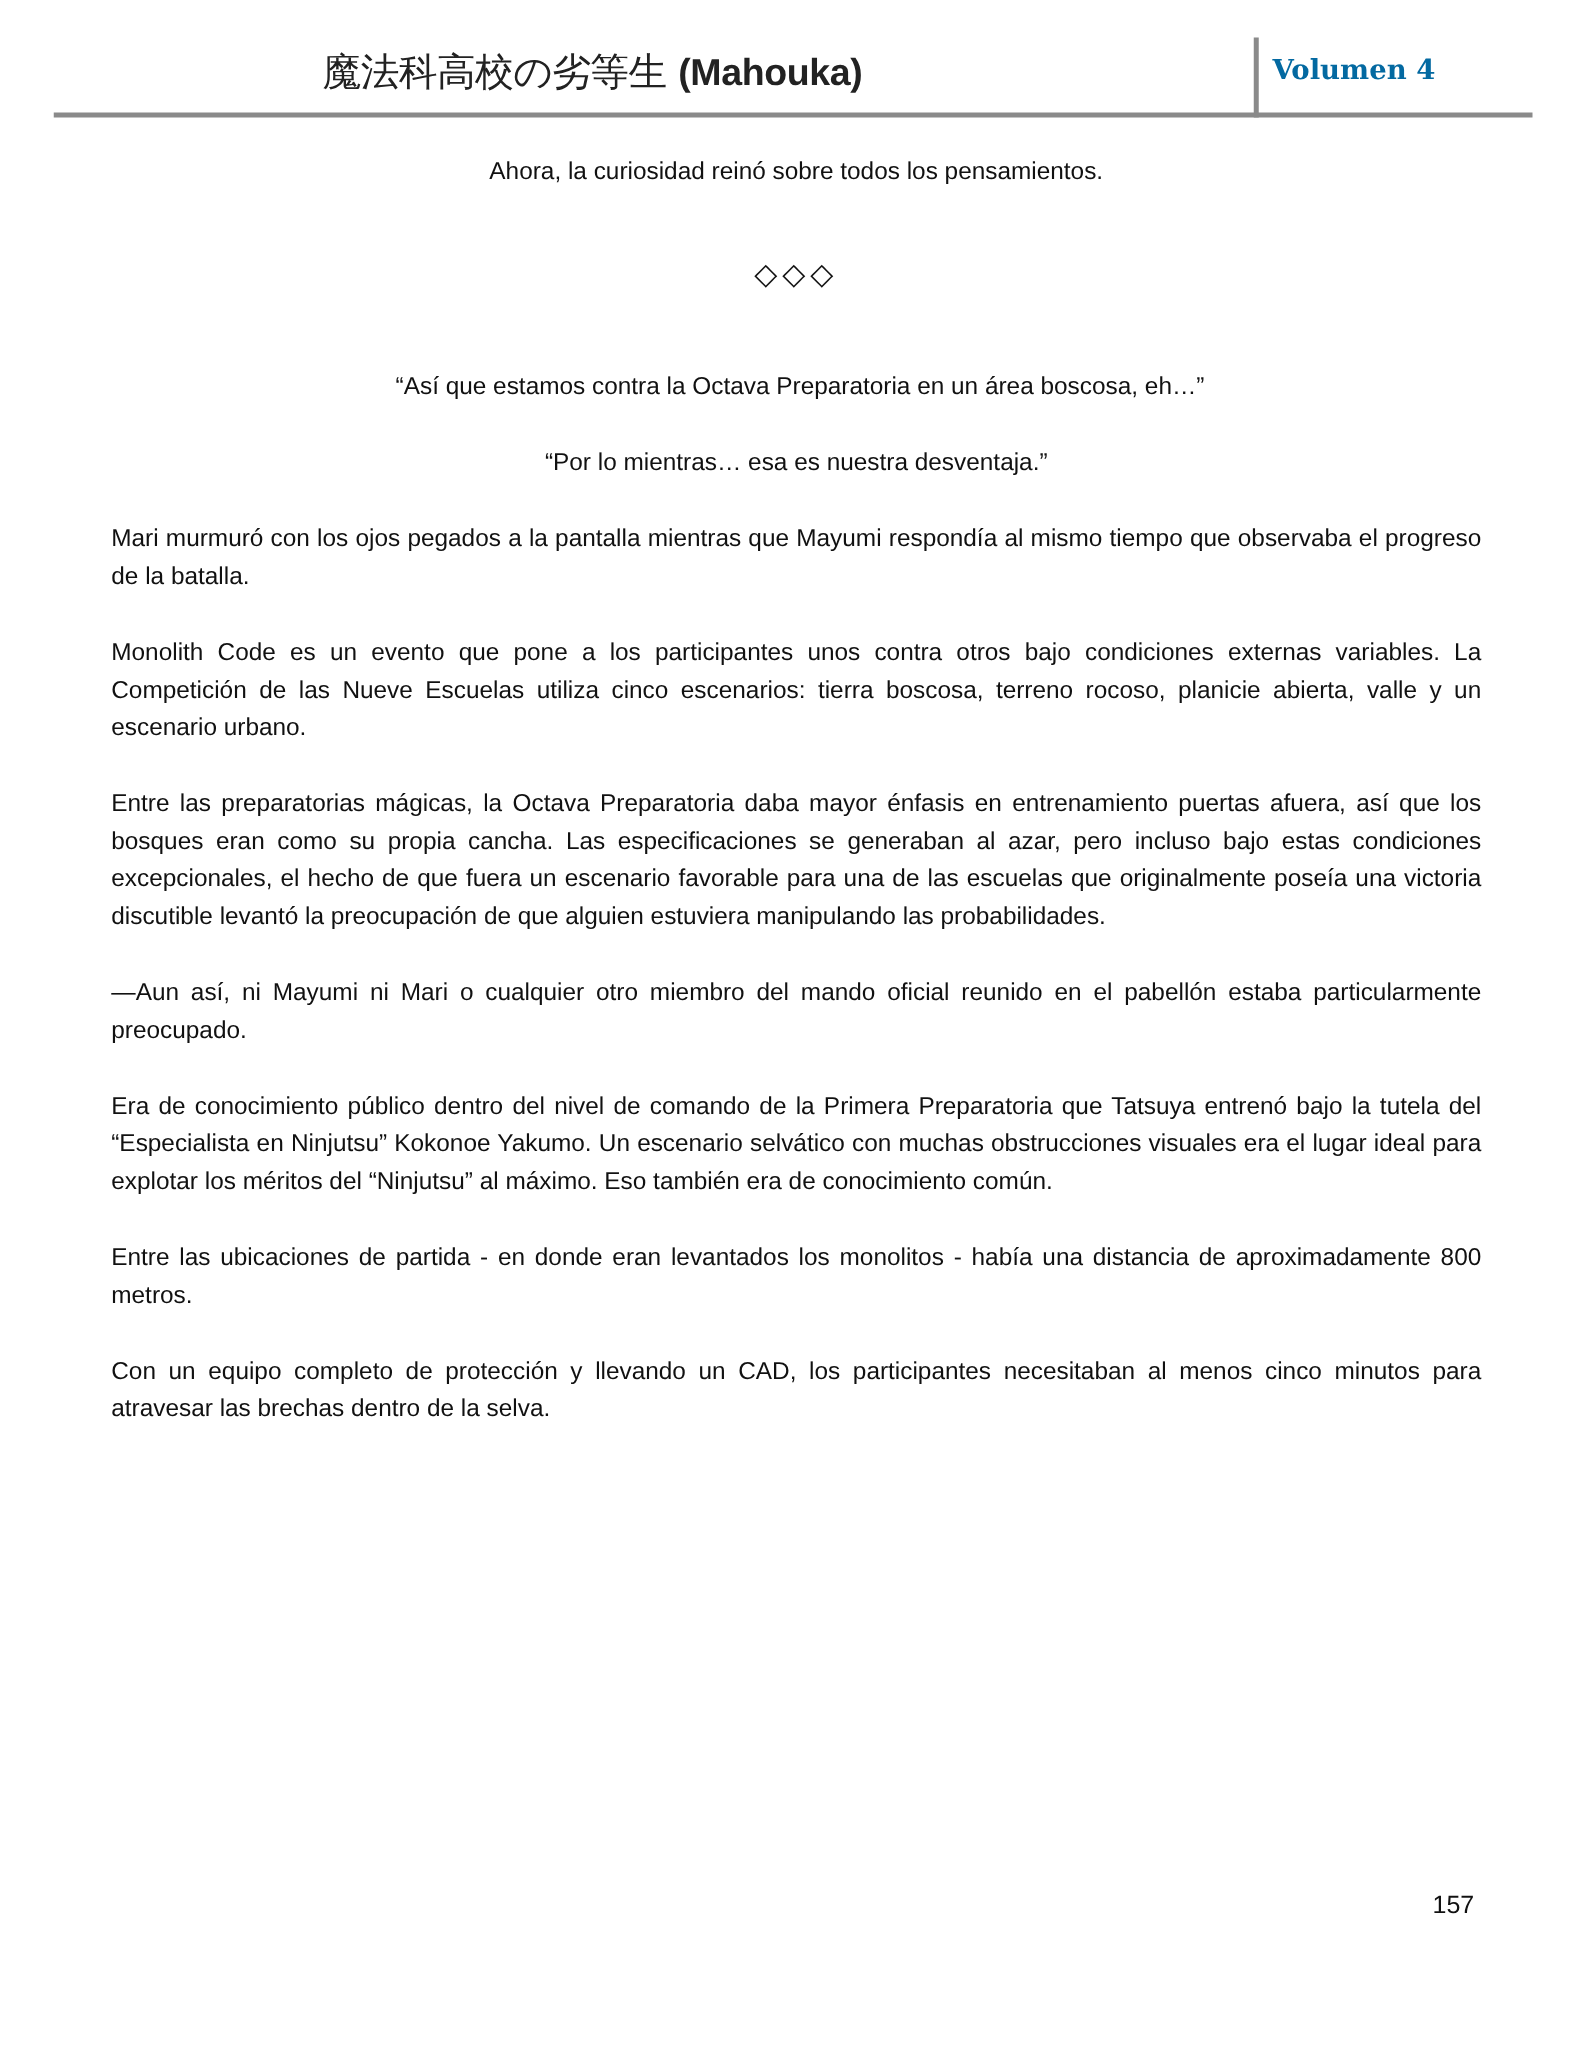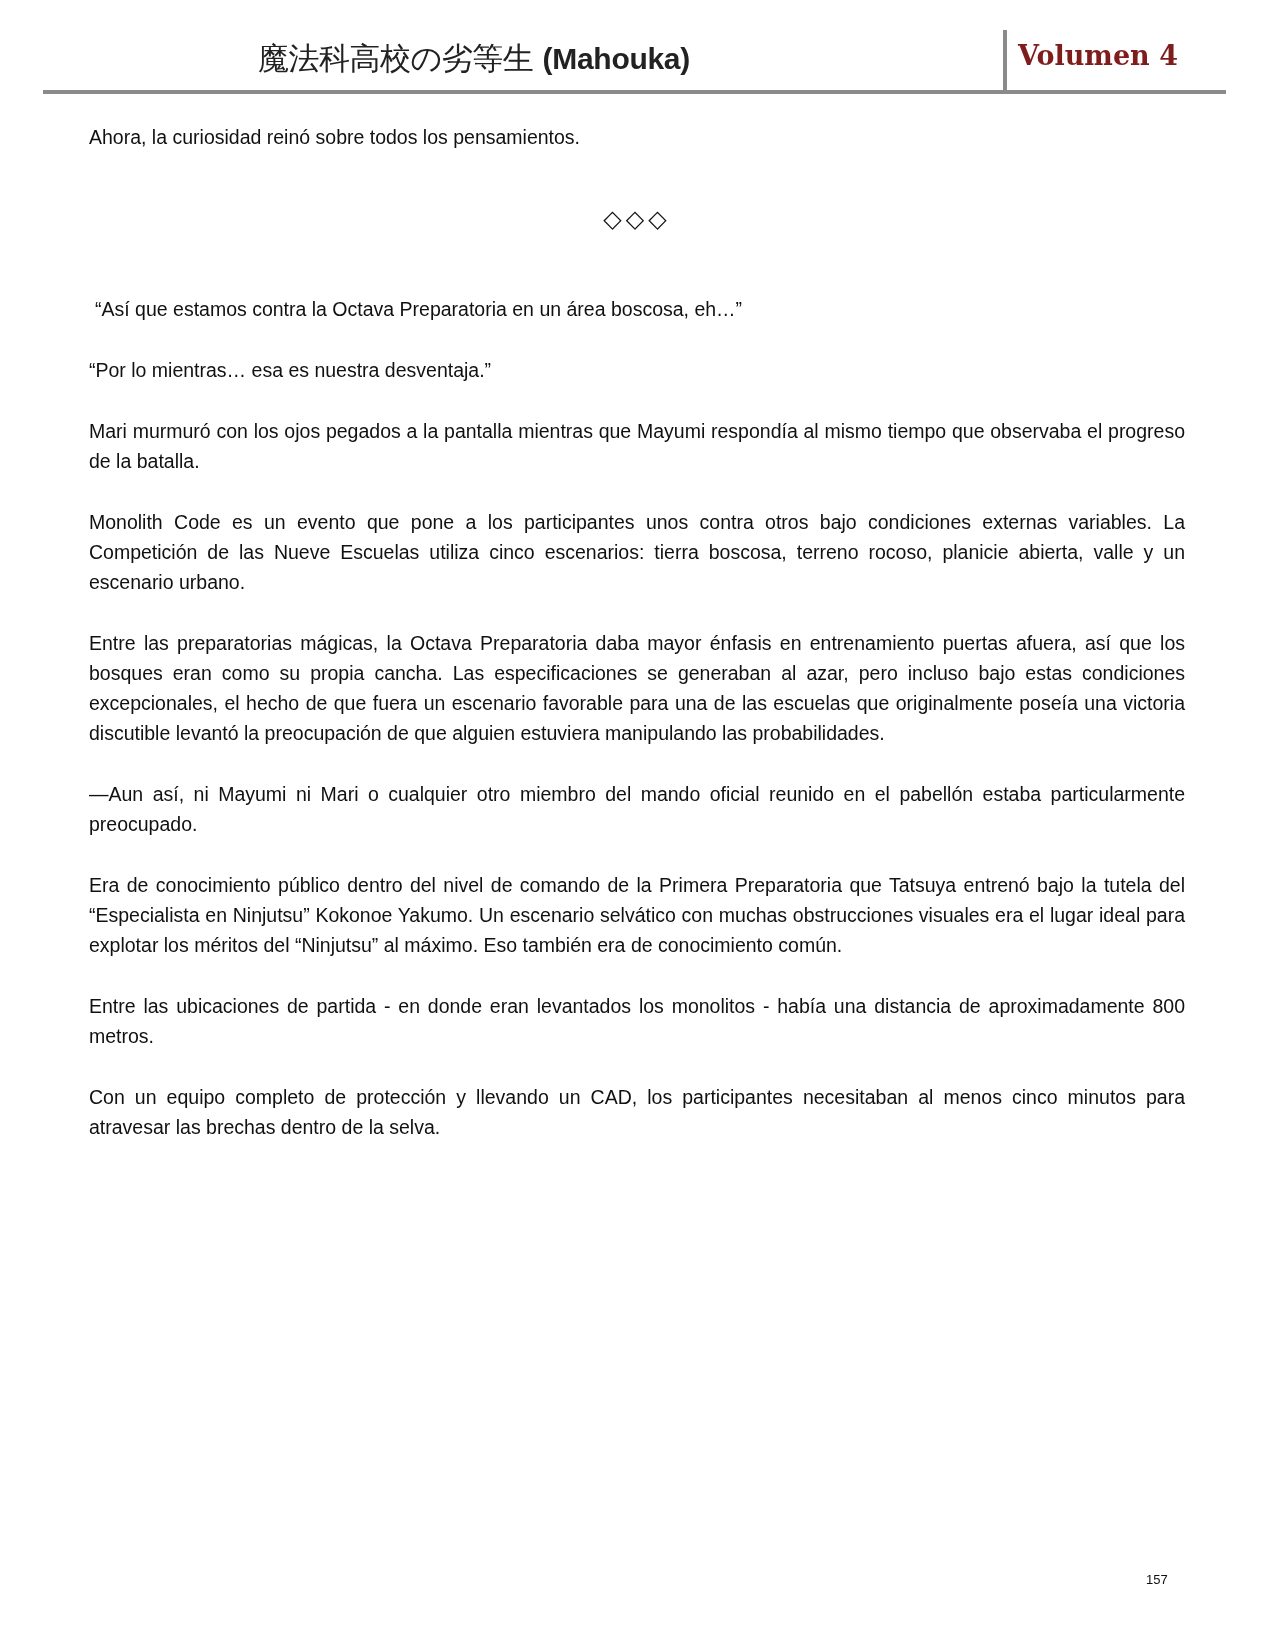--- a/index.html
+++ b/index.html
@@ -54,60 +54,60 @@
     width: 4px;
     height: 64px;
     background: #8a8a8a;
   }
   .header-volume {
     position: absolute;
     left: 1018px;
     top: 38px;
     font-family: "DejaVu Serif", serif;
     font-weight: bold;
-    font-size: 27px;
+    font-size: 22px;
     line-height: 36px;
-    color: #7f1d1d;
+    color: #0369a1;
     white-space: nowrap;
   }
   .content {
     position: absolute;
     left: 89px;
     top: 122px;
     width: 1096px;
   }
   .para {
     font-family: "Liberation Sans", sans-serif;
     font-size: 19.5px;
     line-height: 30px;
     margin: 0 0 31px 0;
     text-align: justify;
     color: #111111;
   }
   .para.no-justify {
-    text-align: left;
+    text-align: center;
   }
   .separator {
     text-align: center;
     font-family: "DejaVu Sans", sans-serif;
     font-size: 24px;
     line-height: 30px;
     margin: 52px 0 60px 0;
     letter-spacing: 4px;
     color: #111111;
   }
   .para.indented {
     padding-left: 6px;
   }
   .page-number {
     position: absolute;
     left: 1146px;
-    top: 1568px;
+    top: 1512px;
     font-family: "Liberation Sans", sans-serif;
-    font-size: 13px;
+    font-size: 20px;
     line-height: 24px;
     color: #111111;
   }
 </style>
 </head>
 <body>
 
 <div class="header">
   <div class="header-title">
     <span>魔法科高校の劣等生 </span><span class="title-latin">(Mahouka)</span>

